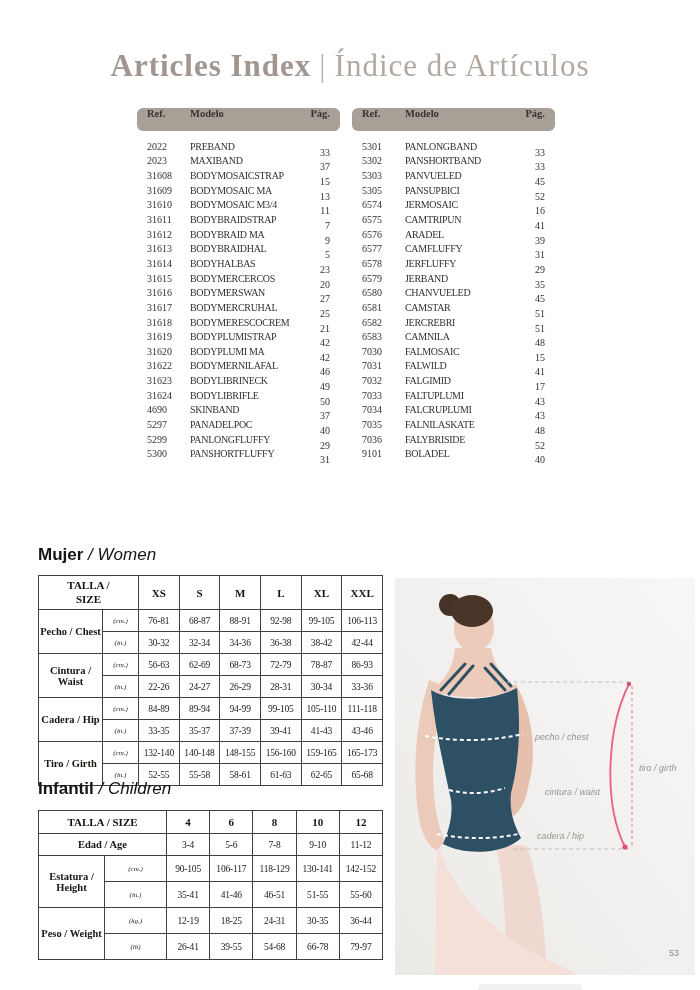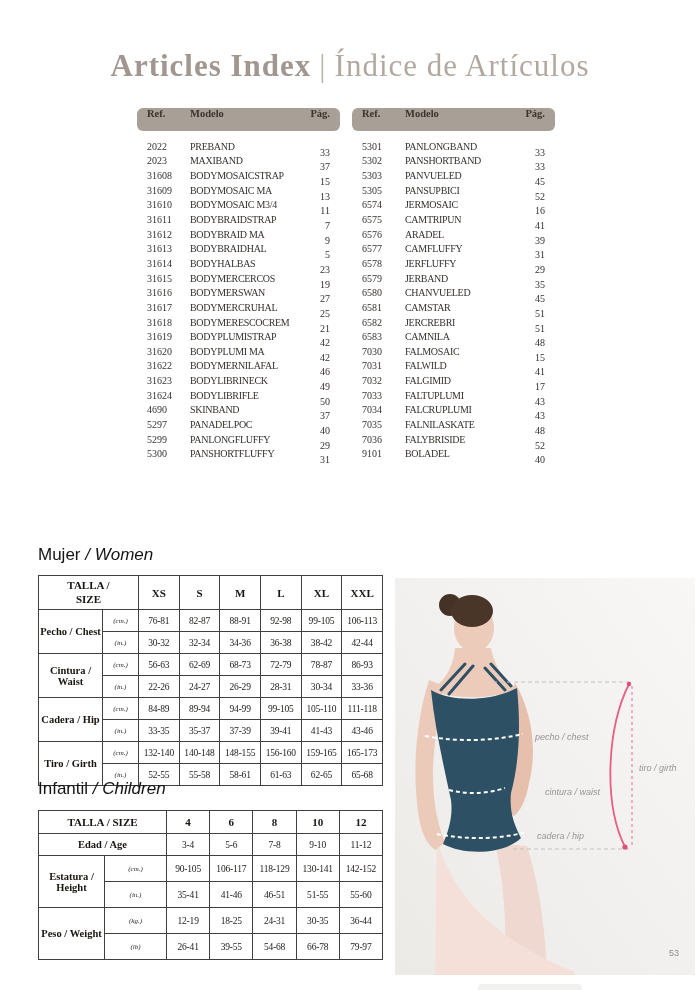--- a/index.html
+++ b/index.html
@@ -17,21 +17,21 @@
   .atable.left { left:137px; } .atable.right { left:352px; }
   .atable-head { height:23px; background:#a8a097; border-radius:6px; display:flex; align-items:flex-start;
     padding:0 10px; color:#3a332d; font-size:10.5px; font-weight:bold; }
   .ah-ref { width:43px; } .ah-model { flex:1; } .ah-page { text-align:right; }
   .atable-rows { margin-top:8px; padding:0 10px; }
   .arow { display:flex; height:14.65px; align-items:center; font-size:10px; color:#35312c; }
   .arow .ref { width:43px; } .arow .model { flex:1; letter-spacing:-0.3px; } .arow .pg { text-align:right; min-width:18px;margin-top:12px; }
 
   
   .sec-head { position:absolute; left:38px; font-family:"Liberation Sans", sans-serif; font-size:17px; color:#141414; }
-  .sec-head .hb { font-weight:normal; } .sec-head .hi { font-style:italic; font-weight:normal; }
+  .sec-head .hb { font-weight:bold; } .sec-head .hi { font-style:italic; font-weight:normal; }
 
   
   table.sz { position:absolute; left:38px; border-collapse:collapse; table-layout:fixed;
     font-family:"Liberation Serif", serif; }
   table.sz td, table.sz th { border:1px solid #43403c; text-align:center; vertical-align:middle; padding:0; }
   table.wtable { top:575px; width:345px; }
   table.ctable { top:810px; width:345px; }
   .sz th { font-size:11px; font-weight:bold; color:#18140f; }
   .sz .lbl { font-weight:bold; font-size:10.5px; color:#18140f; }
   .sz .unit { font-style:italic; font-size:7px; color:#2a2623;font-family:Liberation Serif, serif; }
@@ -118,21 +118,21 @@
 
         <div class="arow">
           <span class="ref">31614</span>
           <span class="model">BODYHALBAS</span>
           <span class="pg">23</span>
         </div>
 
         <div class="arow">
           <span class="ref">31615</span>
           <span class="model">BODYMERCERCOS</span>
-          <span class="pg">19</span>
+          <span class="pg">20</span>
         </div>
 
         <div class="arow">
           <span class="ref">31616</span>
           <span class="model">BODYMERSWAN</span>
           <span class="pg">27</span>
         </div>
 
         <div class="arow">
           <span class="ref">31617</span>
@@ -369,21 +369,21 @@
       <th>S</th>
       <th>M</th>
       <th>L</th>
       <th>XL</th>
       <th>XXL</th>
     </tr>
     <tr>
       <td rowspan="2" class="lbl">Pecho / Chest</td>
       <td class="unit">(cm.)</td>
       <td class="val">76-81</td>
-      <td class="val">82-87</td>
+      <td class="val">68-87</td>
       <td class="val">88-91</td>
       <td class="val">92-98</td>
       <td class="val">99-105</td>
       <td class="val">106-113</td>
     </tr>
     <tr>
       <td class="unit">(in.)</td>
       <td class="val">30-32</td>
       <td class="val">32-34</td>
       <td class="val">34-36</td>

